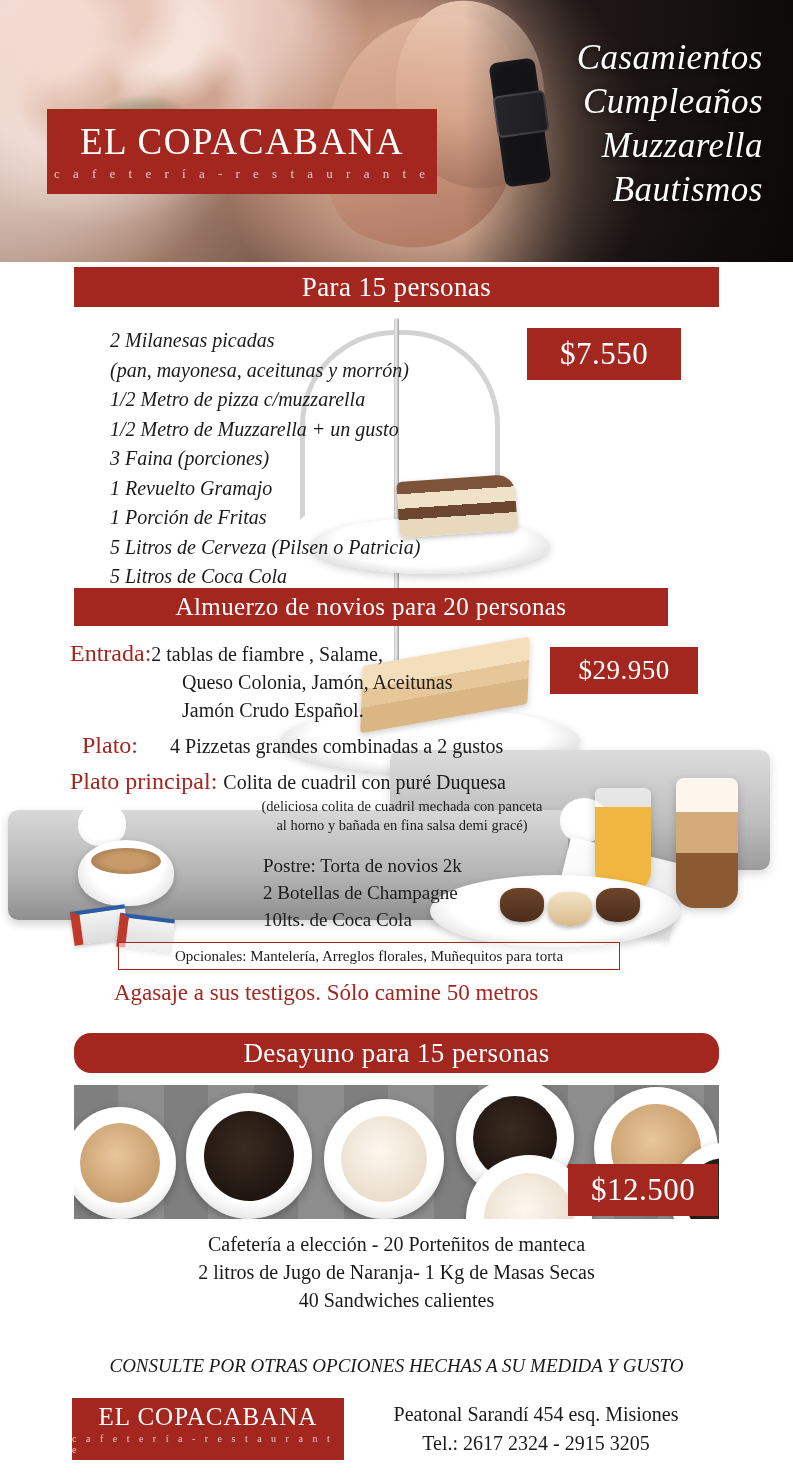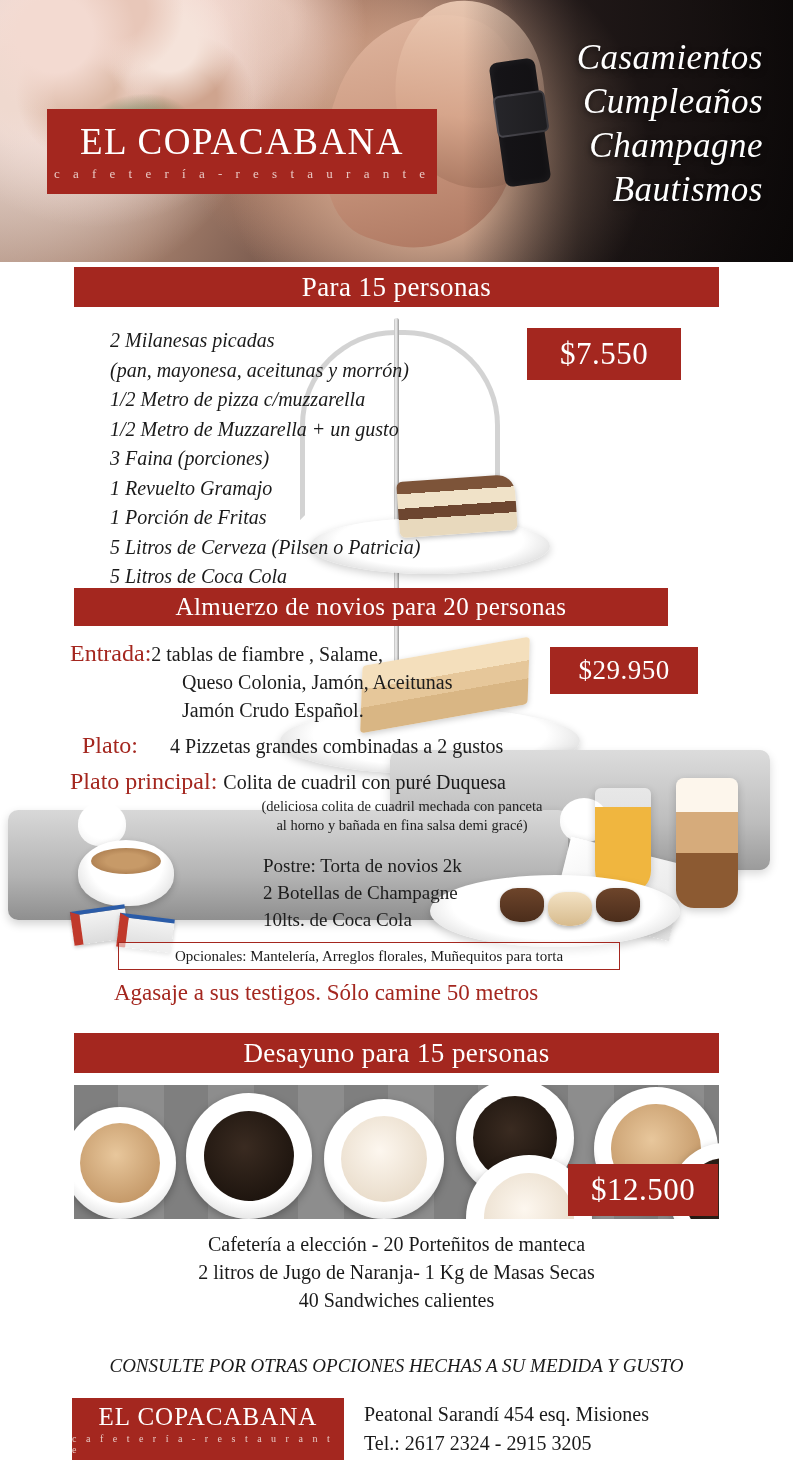--- a/index.html
+++ b/index.html
@@ -148,21 +148,21 @@
     background: #a4271f;
     color: #ffffff;
     display: flex;
     align-items: center;
     justify-content: center;
     font-family: "Liberation Serif", serif;
     letter-spacing: .4px;
   }
   .bar-1 { left: 74px; top: 267px; width: 645px; height: 40px; font-size: 27px; }
   .bar-2 { left: 74px; top: 588px; width: 594px; height: 38px; font-size: 25px; }
-  .bar-3 { left: 74px; top: 1033px; width: 645px; height: 40px; font-size: 27px; }
+  .bar-3 { left: 74px; top: 1033px; width: 645px; height: 40px; font-size: 27px; border-radius: 17px; }
 
   
   .price {
     position: absolute;
     background: #a4271f;
     color: #ffffff;
     font-family: "Liberation Serif", serif;
     display: flex;
     align-items: center;
     justify-content: center;
@@ -428,23 +428,23 @@
     background: #a4271f;
     display: flex;
     flex-direction: column;
     align-items: center;
     justify-content: center;
   }
   .footer-logo .logo-name { font-size: 25px; letter-spacing: 1px; line-height: 28px; }
   .footer-logo .logo-sub { font-size: 10px; letter-spacing: 3.5px; margin-top: 2px; }
   .footer-contact {
     position: absolute;
-    left: 364px; top: 1400px;
+    left: 336px; top: 1400px;
     width: 400px;
-    text-align: left;
+    text-align: center;
     font-family: "Liberation Serif", serif;
     font-size: 20px;
     line-height: 29px;
     color: #1a1a1a;
   }
 </style>
 </head>
 <body>
 
 <div class="page">
@@ -455,21 +455,21 @@
     <div class="hero-hand-b"></div>
     <div class="hero-watchband"></div>
     <div class="hero-watchface"></div>
     <div class="hero-bouquet"></div>
     <div class="hero-leaf"></div>
     <div class="hero-dark-right"></div>
 
     <div class="event-list">
       <div>Casamientos</div>
       <div>Cumpleaños</div>
-      <div>Champagne</div>
+      <div>Muzzarella</div>
       <div>Bautismos</div>
     </div>
   </div>
 
   <div class="logo-banner">
     <div class="logo-name">EL COPACABANA</div>
     <div class="logo-sub">c a f e t e r í a   -   r e s t a u r a n t e</div>
   </div>
 
   <div class="bar bar-1">Para 15 personas</div>

